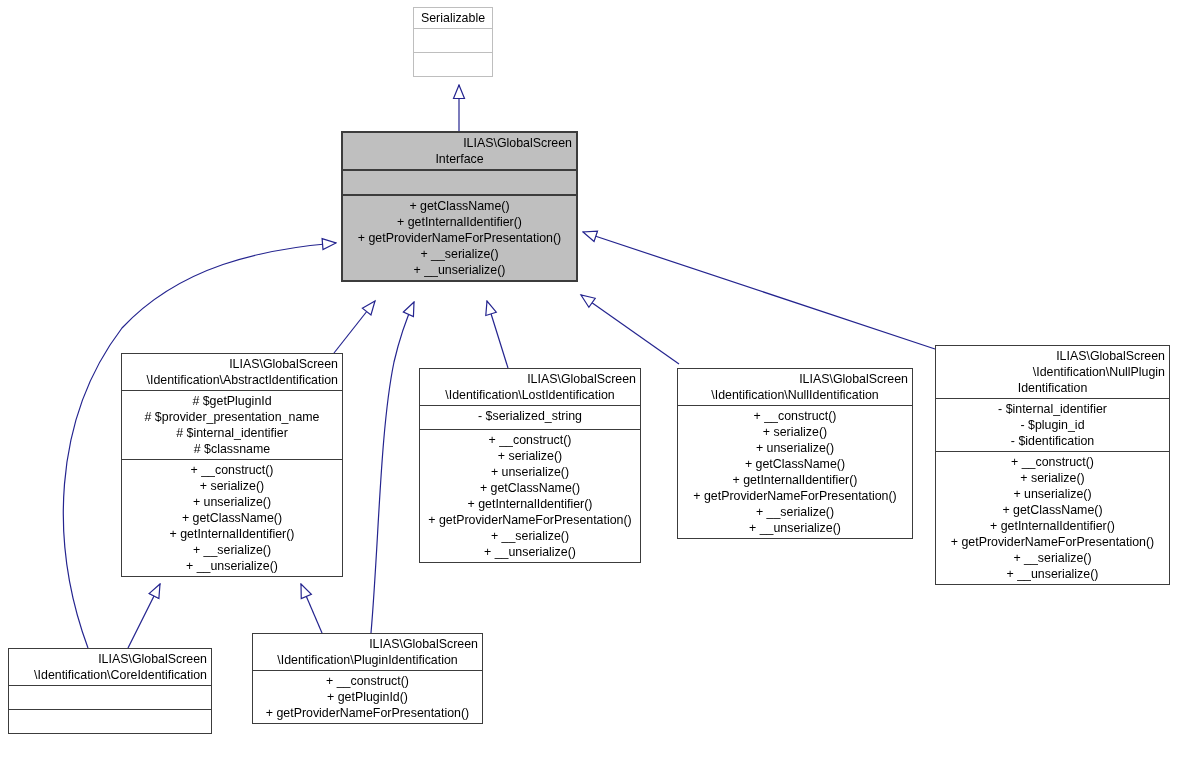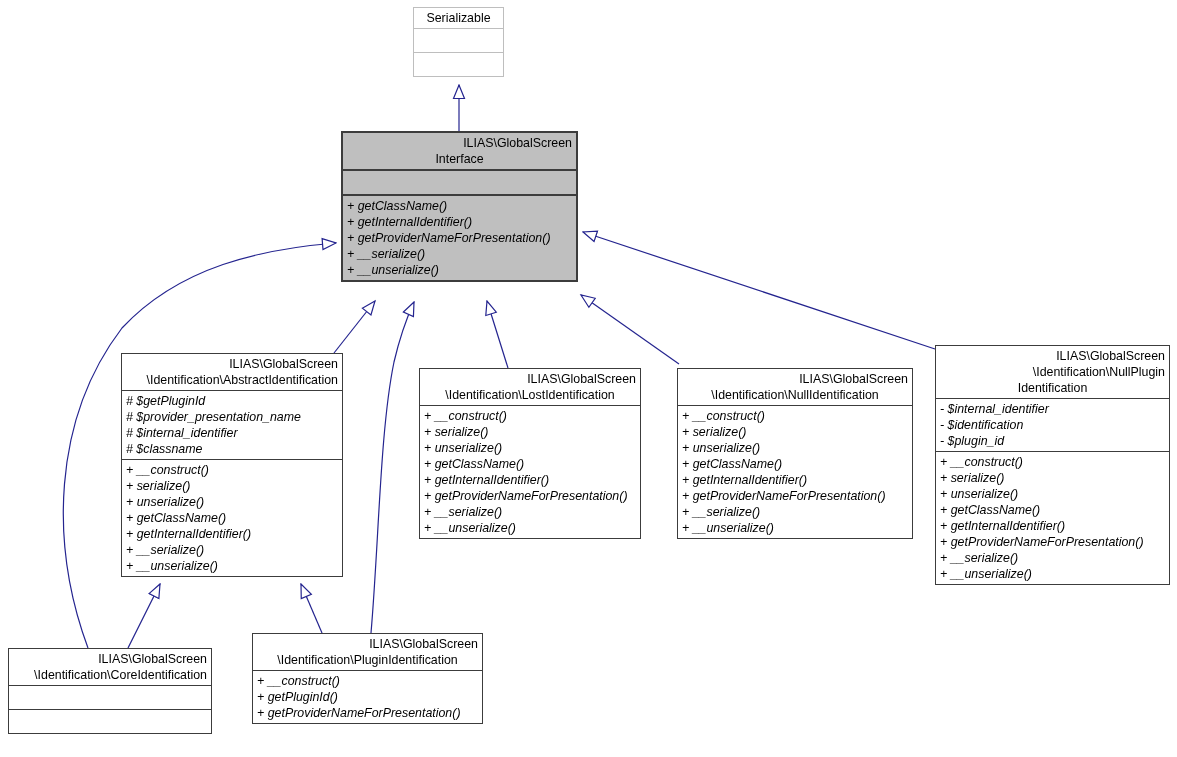--- a/index.html
+++ b/index.html
@@ -24,21 +24,21 @@
   }
   .uml-title { padding: 2px 4px; white-space: nowrap; }
   .tline.l { text-align: right; }
   .tline.c { text-align: center; }
   .uml-sect {
     border-top-style: solid;
     padding: 2px 4px;
     min-height: 19px;
     white-space: nowrap;
   }
-  .mline { text-align: left; font-style: italic; }
+  .mline { text-align: center; }
 </style>
 </head>
 <body>
 
 <div id="stage">
   <svg id="edges-svg" width="1177" height="757" viewBox="0 0 1177 757">
     <defs>
       <marker id="hollow-arrow" markerUnits="userSpaceOnUse" markerWidth="16" markerHeight="14" refX="14.5" refY="7" orient="auto">
         <path id="arrow-head" d="M1,1.5 L14.5,7 L1,12.5 Z" fill="#ffffff" stroke-width="1.2" stroke="#24248f"></path>
       </marker>
@@ -47,21 +47,21 @@
       <path d="M334,353 L375,301" class="edge" stroke="#24248f" marker-end="url(#hollow-arrow)"></path>
       <path d="M508,368 L487,301" class="edge" stroke="#24248f" marker-end="url(#hollow-arrow)"></path>
       <path d="M679,364 L581,295" class="edge" stroke="#24248f" marker-end="url(#hollow-arrow)"></path>
       <path d="M935,349 L583,232" class="edge" stroke="#24248f" marker-end="url(#hollow-arrow)"></path>
       <path d="M88,648 C50,545 52,420 122,328 C180,266 262,249 336,243" class="edge" stroke="#24248f" marker-end="url(#hollow-arrow)"></path>
       <path d="M128,648 L160,584" class="edge" stroke="#24248f" marker-end="url(#hollow-arrow)"></path>
       <path d="M322,633 L301,584" class="edge" stroke="#24248f" marker-end="url(#hollow-arrow)"></path>
       <path d="M371,633 C379,540 380,430 394,362 C402,328 409,313 414,302" class="edge" stroke="#24248f" marker-end="url(#hollow-arrow)"></path>
     </svg>
 
-<div class="uml-class" style="left: 413px; top: 7px; width: 91px; background: rgb(255, 255, 255); border-color: rgb(190, 190, 190); border-width: 1px;">
+<div class="uml-class" style="left: 413px; top: 7px; width: 80px; background: rgb(255, 255, 255); border-color: rgb(190, 190, 190); border-width: 1px;">
       <div class="uml-title">
         <div class="tline c">Serializable</div>
       </div>
       <div class="uml-sect" style="border-top-color: rgb(190, 190, 190); border-top-width: 1px;"></div>
       <div class="uml-sect" style="border-top-color: rgb(190, 190, 190); border-top-width: 1px;"></div>
     </div>
     <div class="uml-class" style="left: 341px; top: 131px; width: 237px; background: rgb(191, 191, 191); border-color: rgb(60, 60, 60); border-width: 2px;">
       <div class="uml-title">
         <div class="tline l">ILIAS\GlobalScreen</div>
         <div class="tline c">Interface</div>
@@ -95,20 +95,23 @@
         <div class="mline">+ __serialize()</div>
         <div class="mline">+ __unserialize()</div>
       </div>
     </div>
     <div class="uml-class" style="left: 419px; top: 368px; width: 222px; background: rgb(255, 255, 255); border-color: rgb(60, 60, 60); border-width: 1px;">
       <div class="uml-title">
         <div class="tline l">ILIAS\GlobalScreen</div>
         <div class="tline c">\Identification\LostIdentification</div>
       </div>
       <div class="uml-sect" style="border-top-color: rgb(60, 60, 60); border-top-width: 1px;">
+        <div class="mline">- $serialized_string</div>
+      </div>
+      <div class="uml-sect" style="border-top-color: rgb(60, 60, 60); border-top-width: 1px;">
         <div class="mline">+ __construct()</div>
         <div class="mline">+ serialize()</div>
         <div class="mline">+ unserialize()</div>
         <div class="mline">+ getClassName()</div>
         <div class="mline">+ getInternalIdentifier()</div>
         <div class="mline">+ getProviderNameForPresentation()</div>
         <div class="mline">+ __serialize()</div>
         <div class="mline">+ __unserialize()</div>
       </div>
     </div>
@@ -129,22 +132,22 @@
       </div>
     </div>
     <div class="uml-class" style="left: 935px; top: 345px; width: 235px; background: rgb(255, 255, 255); border-color: rgb(60, 60, 60); border-width: 1px;">
       <div class="uml-title">
         <div class="tline l">ILIAS\GlobalScreen</div>
         <div class="tline l">\Identification\NullPlugin</div>
         <div class="tline c">Identification</div>
       </div>
       <div class="uml-sect" style="border-top-color: rgb(60, 60, 60); border-top-width: 1px;">
         <div class="mline">- $internal_identifier</div>
+        <div class="mline">- $plugin_id</div>
         <div class="mline">- $identification</div>
-        <div class="mline">- $plugin_id</div>
       </div>
       <div class="uml-sect" style="border-top-color: rgb(60, 60, 60); border-top-width: 1px;">
         <div class="mline">+ __construct()</div>
         <div class="mline">+ serialize()</div>
         <div class="mline">+ unserialize()</div>
         <div class="mline">+ getClassName()</div>
         <div class="mline">+ getInternalIdentifier()</div>
         <div class="mline">+ getProviderNameForPresentation()</div>
         <div class="mline">+ __serialize()</div>
         <div class="mline">+ __unserialize()</div>

